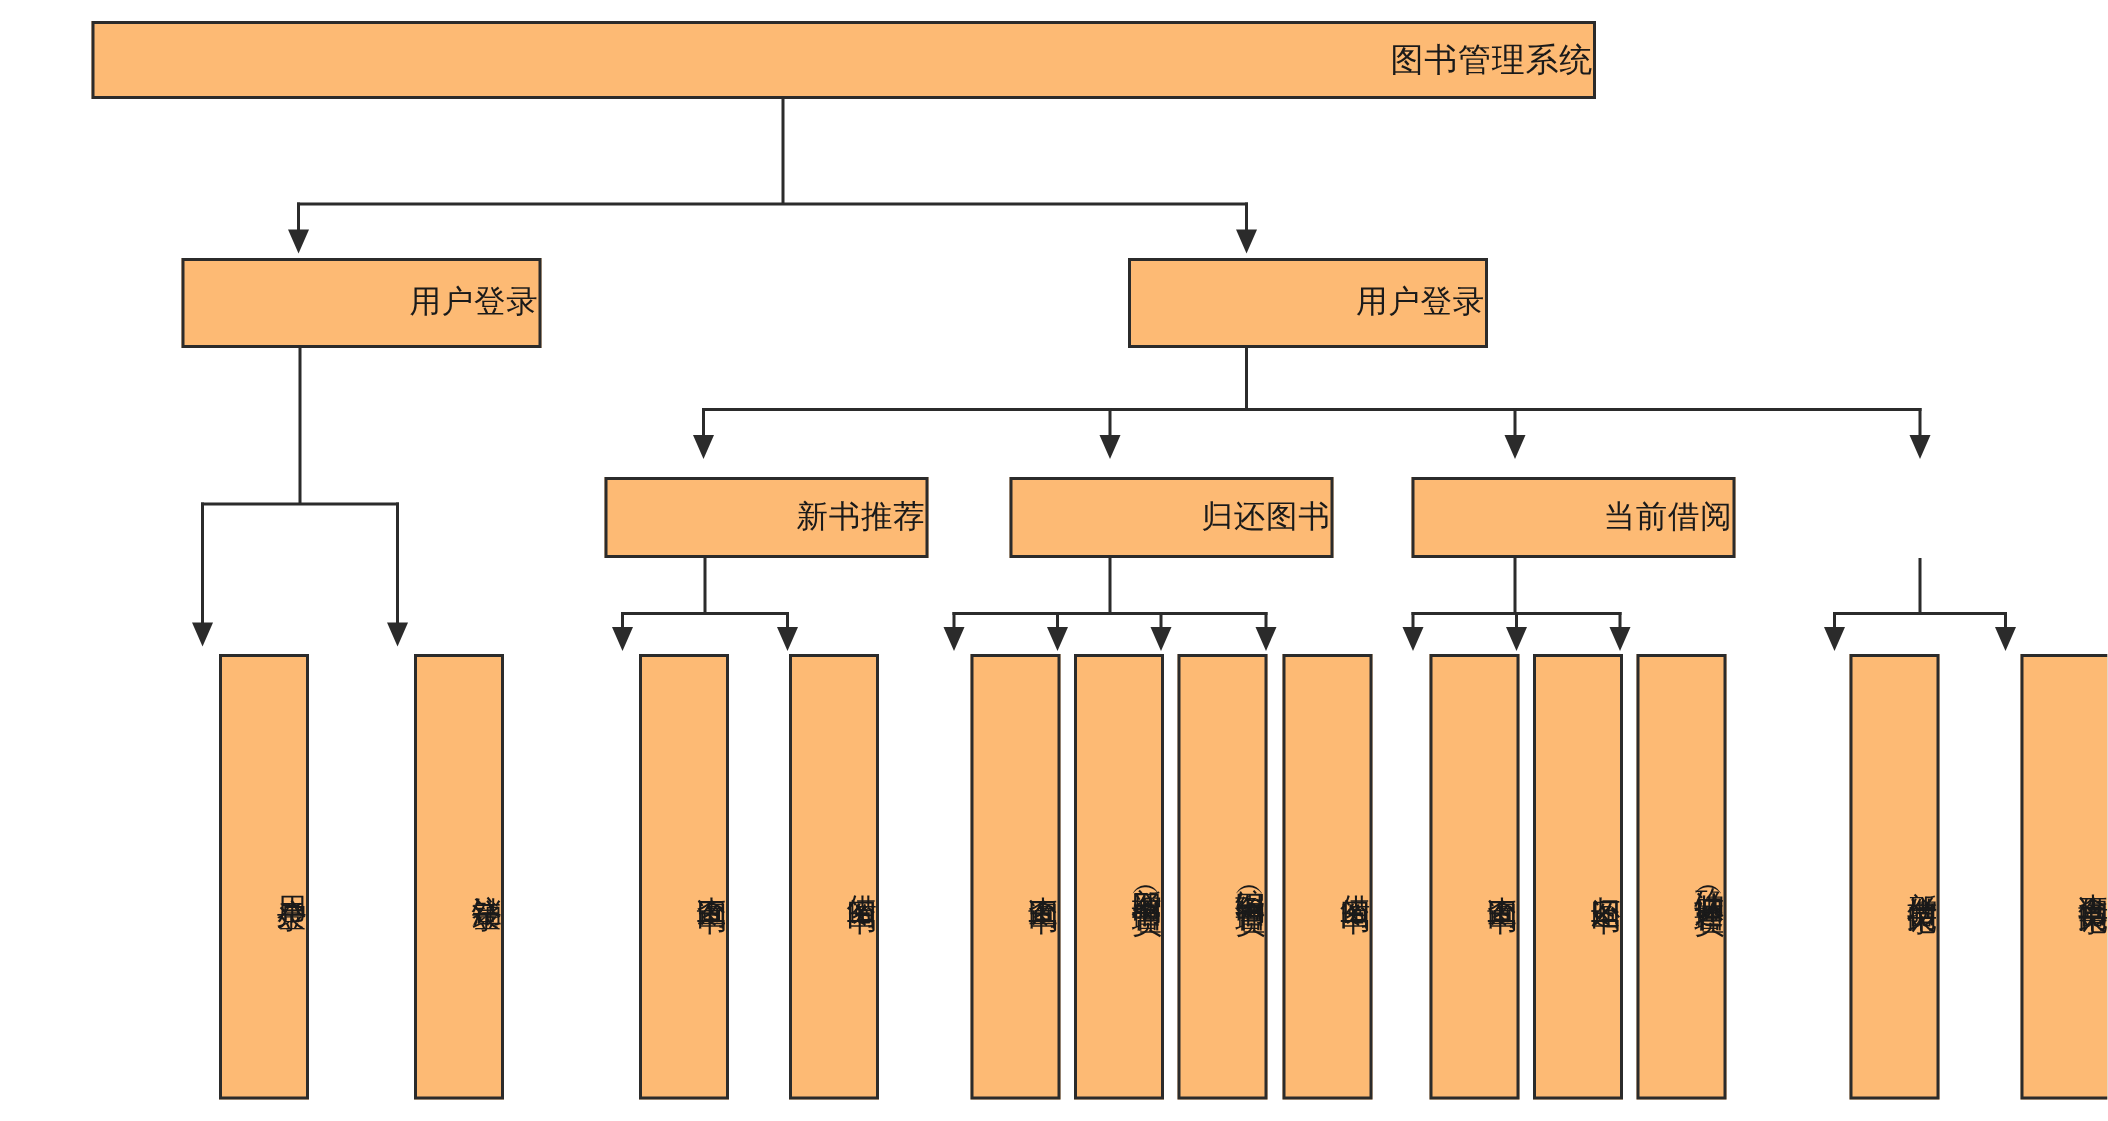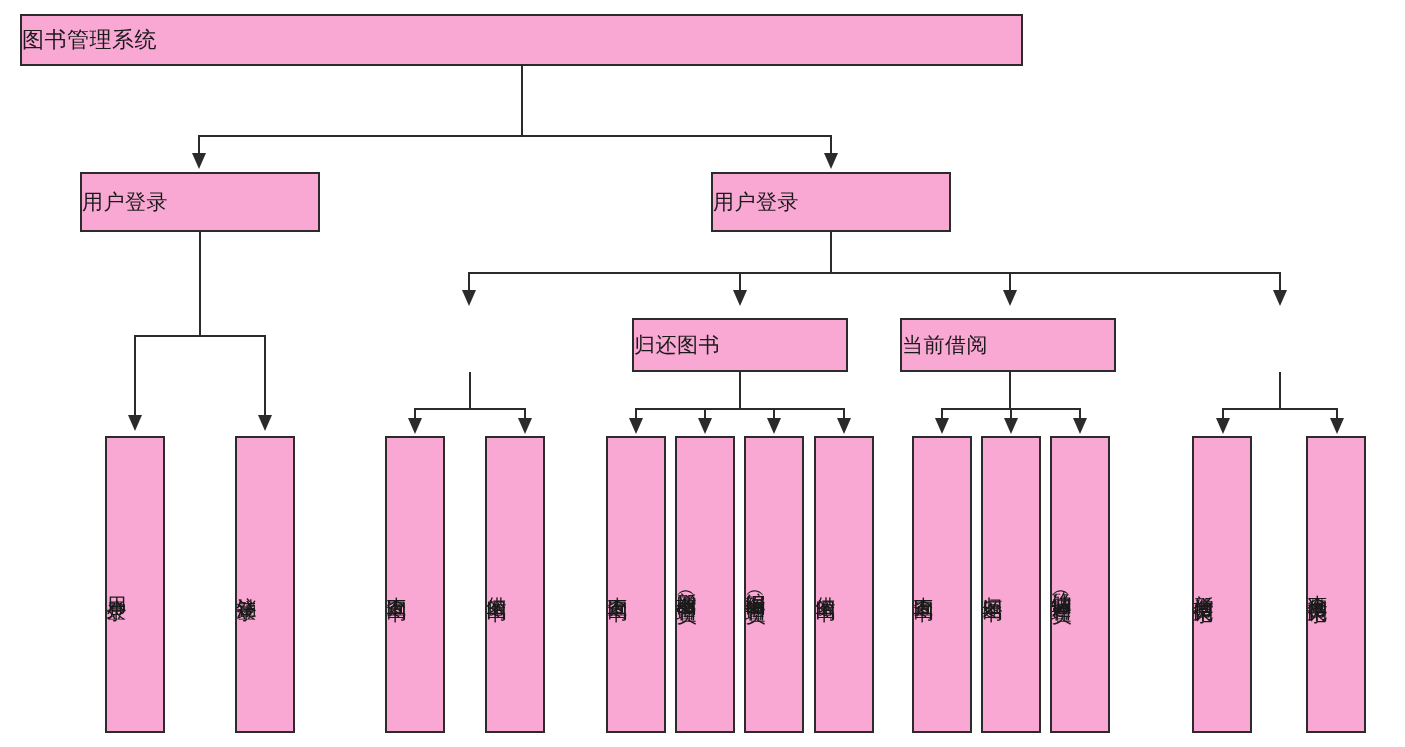--- a/index.html
+++ b/index.html
@@ -14,27 +14,28 @@
     position: relative;
     width: 1405px;
     height: 747px;
     background: #ffffff;
     overflow: hidden;
   }
   
   .node {
     position: absolute;
     box-sizing: border-box;
-    background: #f9a8d4;
+    background: #fdba74;
     border: 2px solid #2b2b2b;
     display: flex;
     align-items: center;
-    justify-content: flex-start;
+    justify-content: flex-end;
     color: #1a1a1a;
     line-height: 1.12;
+    margin-left: 41px;
   }
   .node.h {            
     font-size: 21px;
     letter-spacing: 0.5px;
   }
   .node.v {            
     font-size: 20px;
   }
   .node.v .vtext {
     writing-mode: vertical-rl;
@@ -109,20 +110,23 @@
 
   <div class="vline" style="left:468px; top:272px; width:2px; height:22px;"></div>
   <div class="arrow" style="left:462px; top:290px;"></div>
   <div class="vline" style="left:739px; top:272px; width:2px; height:22px;"></div>
   <div class="arrow" style="left:733px; top:290px;"></div>
   <div class="vline" style="left:1009px; top:272px; width:2px; height:22px;"></div>
   <div class="arrow" style="left:1003px; top:290px;"></div>
   <div class="vline" style="left:1279px; top:272px; width:2px; height:22px;"></div>
   <div class="arrow" style="left:1273px; top:290px;"></div>
 
+  <div class="node h" style="left:362px; top:318px; width:216px; height:54px;">
+    <span>新书推荐</span>
+  </div>
   <div class="node h" style="left:632px; top:318px; width:216px; height:54px;">
     <span>归还图书</span>
   </div>
   <div class="node h" style="left:900px; top:318px; width:216px; height:54px;">
     <span>当前借阅</span>
   </div>
 
   <div class="vline" style="left:469px; top:372px; width:2px; height:38px;"></div>
   <div class="hline" style="left:414px; top:408px; width:112px; height:2px;"></div>
   <div class="vline" style="left:414px; top:408px; width:2px; height:12px;"></div>

